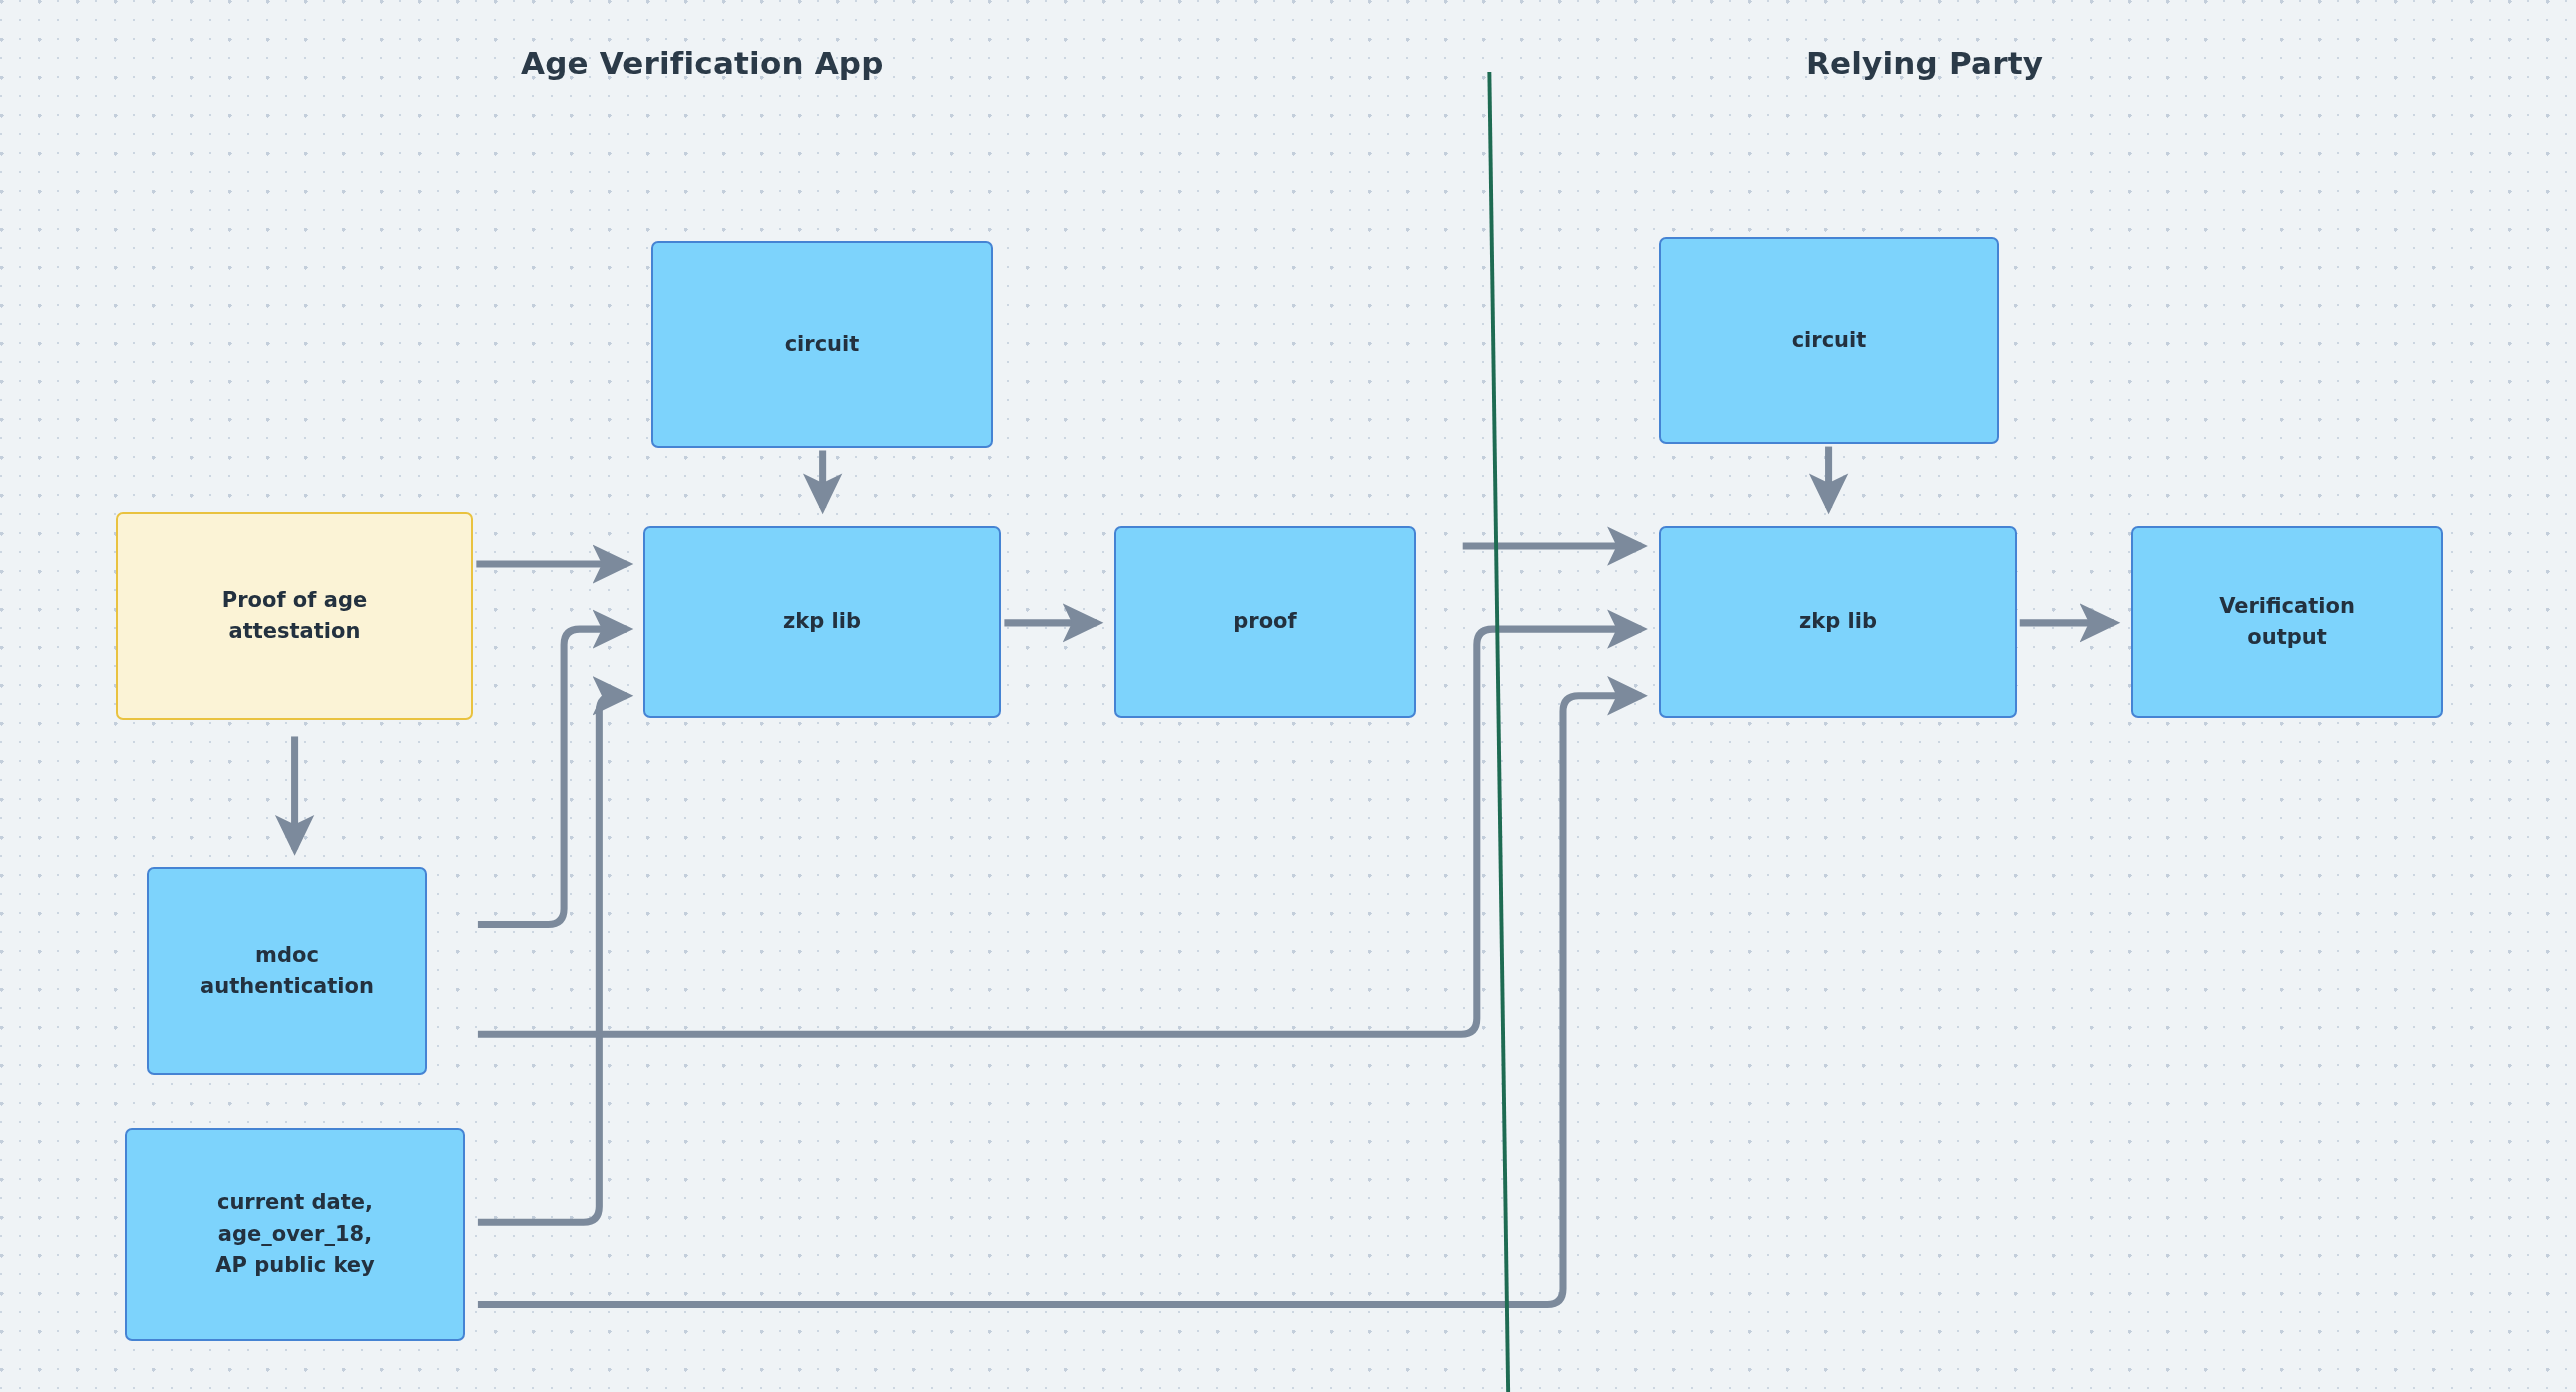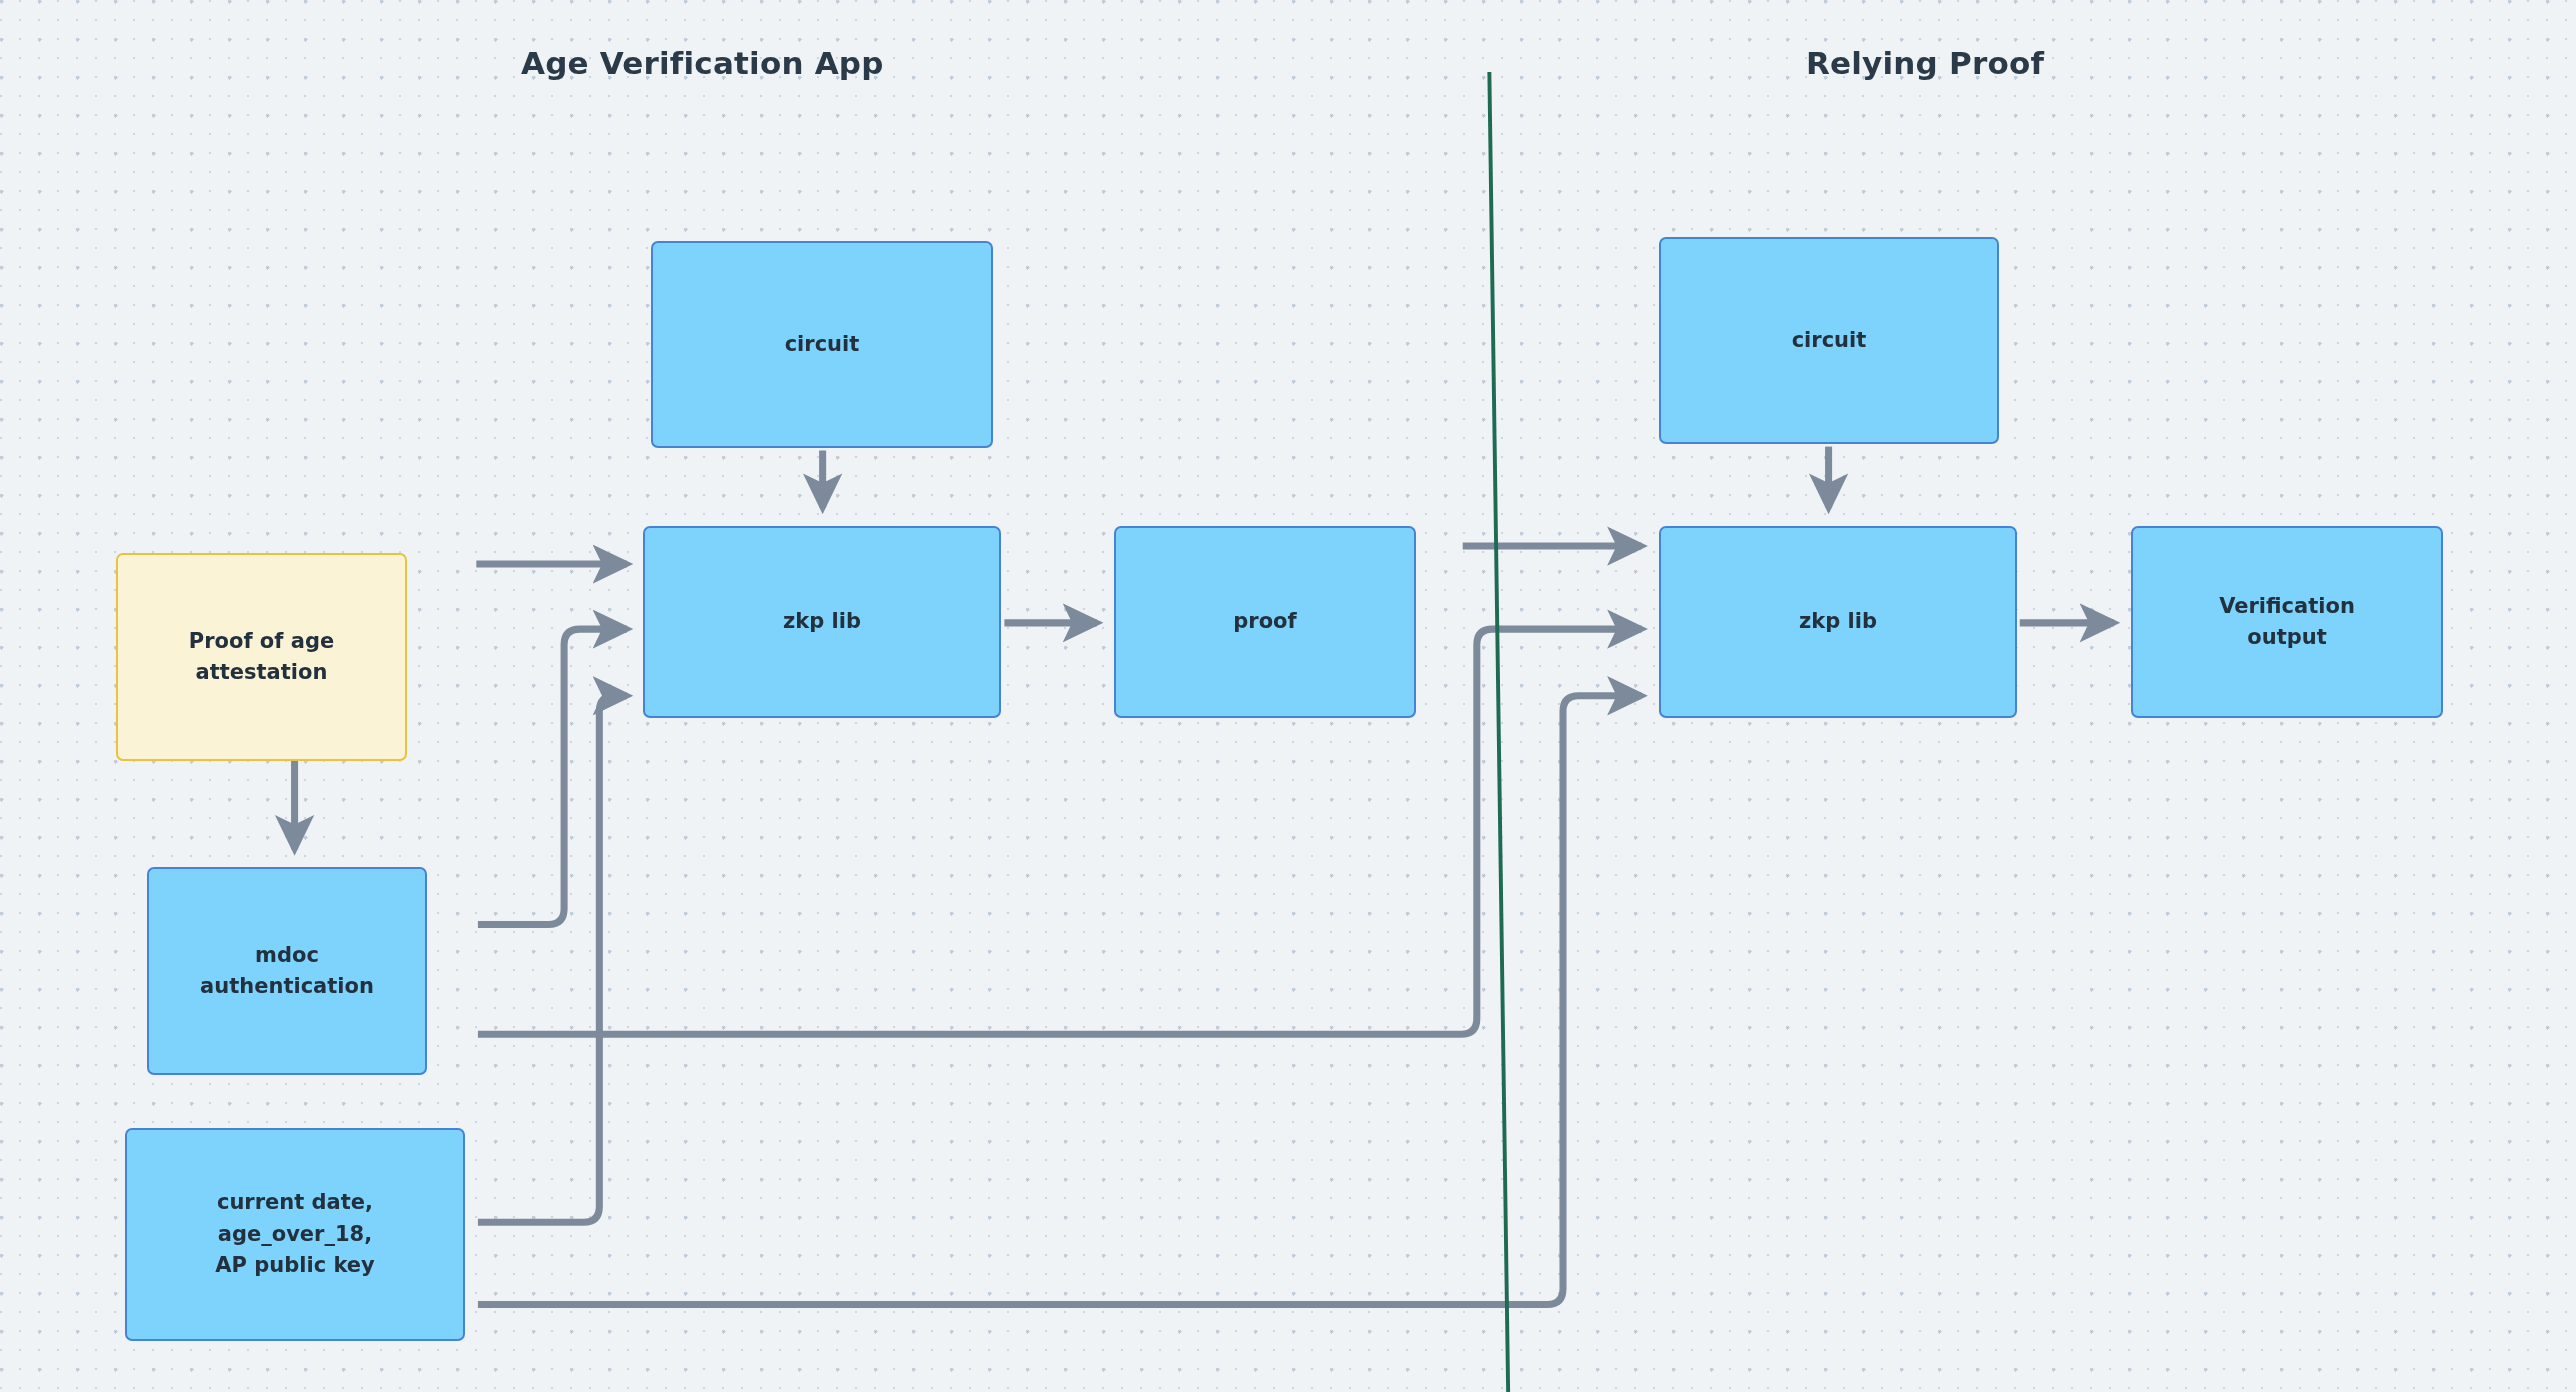--- a/index.html
+++ b/index.html
@@ -58,24 +58,24 @@
       <path d="M 2334 570 L 2334 648" marker-end="url(#arrow)"></path>
       <path d="M 610 1320 L 1865 1320 Q 1885 1320 1885 1300 L 1885 823 Q 1885 803 1905 803 L 2095 803" marker-end="url(#arrow)"></path>
       <path d="M 610 1665 L 1975 1665 Q 1995 1665 1995 1645 L 1995 908 Q 1995 888 2015 888 L 2095 888" marker-end="url(#arrow)"></path>
       <path d="M 2578 795 L 2698 795" marker-end="url(#arrow)"></path>
       <path d="M 376 940 L 376 1084" marker-end="url(#arrow)"></path>
     </g>
   <line id="divider-line" stroke="#1e6b52" stroke-width="5" x1="1901" y1="92" x2="1925" y2="1778"></line>
 </svg>
 
 <div class="lane-title" style="left:521px;top:45px;">Age Verification App</div>
-<div class="lane-title" style="left:1806px;top:45px;">Relying Proof</div>
+<div class="lane-title" style="left:1806px;top:45px;">Relying Party</div>
 
 <div id="nodes">
-    <div class="node yellow" style="left: 116px; top: 553px; width: 291px; height: 208px;">
+    <div class="node yellow" style="left: 116px; top: 512px; width: 357px; height: 208px;">
       <span class="lbl">Proof of age
 attestation</span>
     </div>
     <div class="node blue" style="left: 651px; top: 241px; width: 342px; height: 207px;">
       <span class="lbl">circuit</span>
     </div>
     <div class="node blue" style="left: 643px; top: 526px; width: 358px; height: 192px;">
       <span class="lbl">zkp lib</span>
     </div>
     <div class="node blue" style="left: 1114px; top: 526px; width: 302px; height: 192px;">

